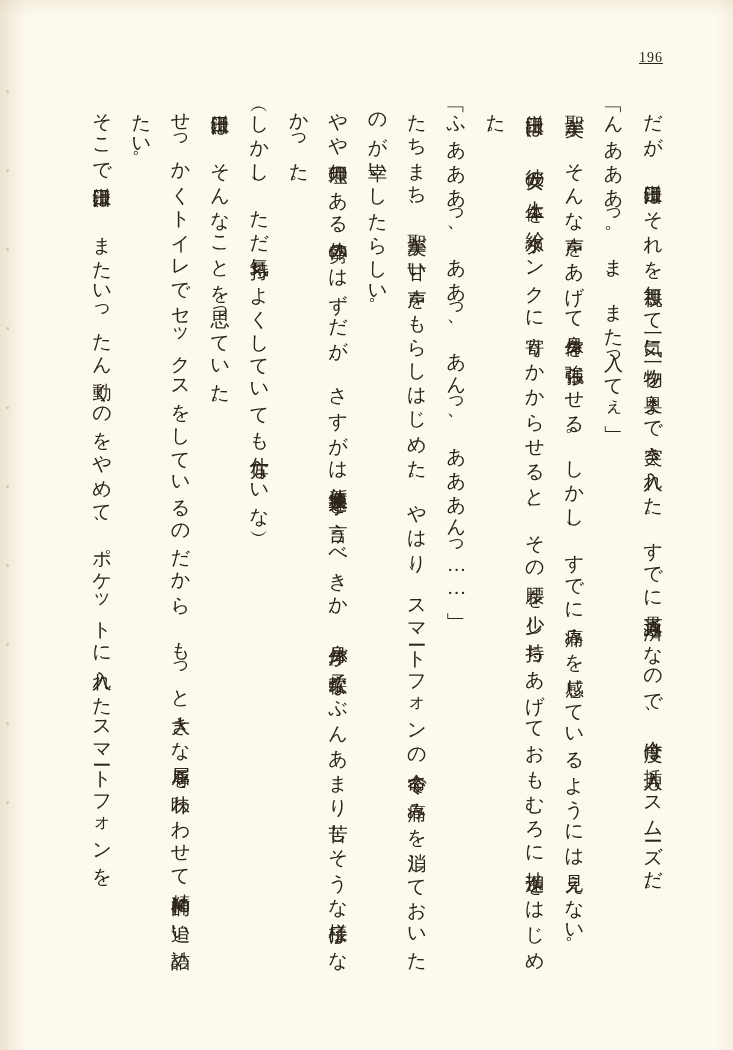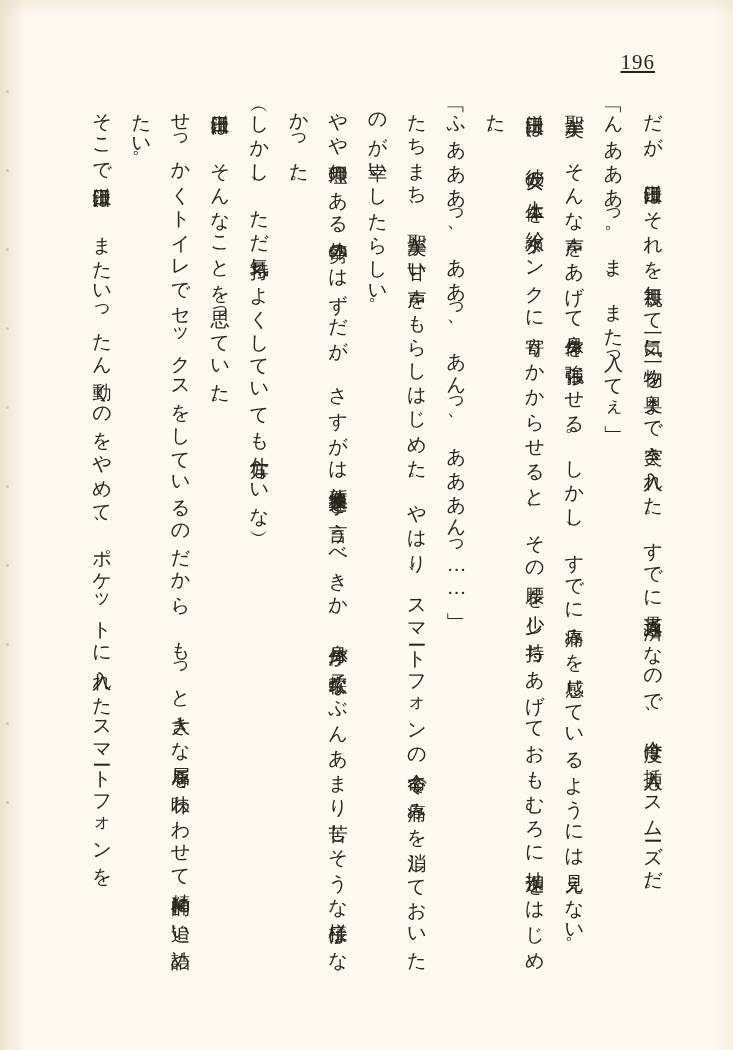--- a/index.html
+++ b/index.html
@@ -38,22 +38,22 @@
     width: 3px;
     height: 3px;
     margin-bottom: 76px;
     border-radius: 50%;
     background: rgba(190,172,140,0.55);
   }
 
   .page-number {
     position: absolute;
     top: 50px;
-    right: 78px;
-    font-size: 21px;
+    right: 70px;
+    font-size: 14px;
     letter-spacing: 1px;
     color: #2a251c;
     text-decoration: underline;
   }
 
   
   .text-body {
     position: absolute;
     top: 100px;
     right: 60px;

